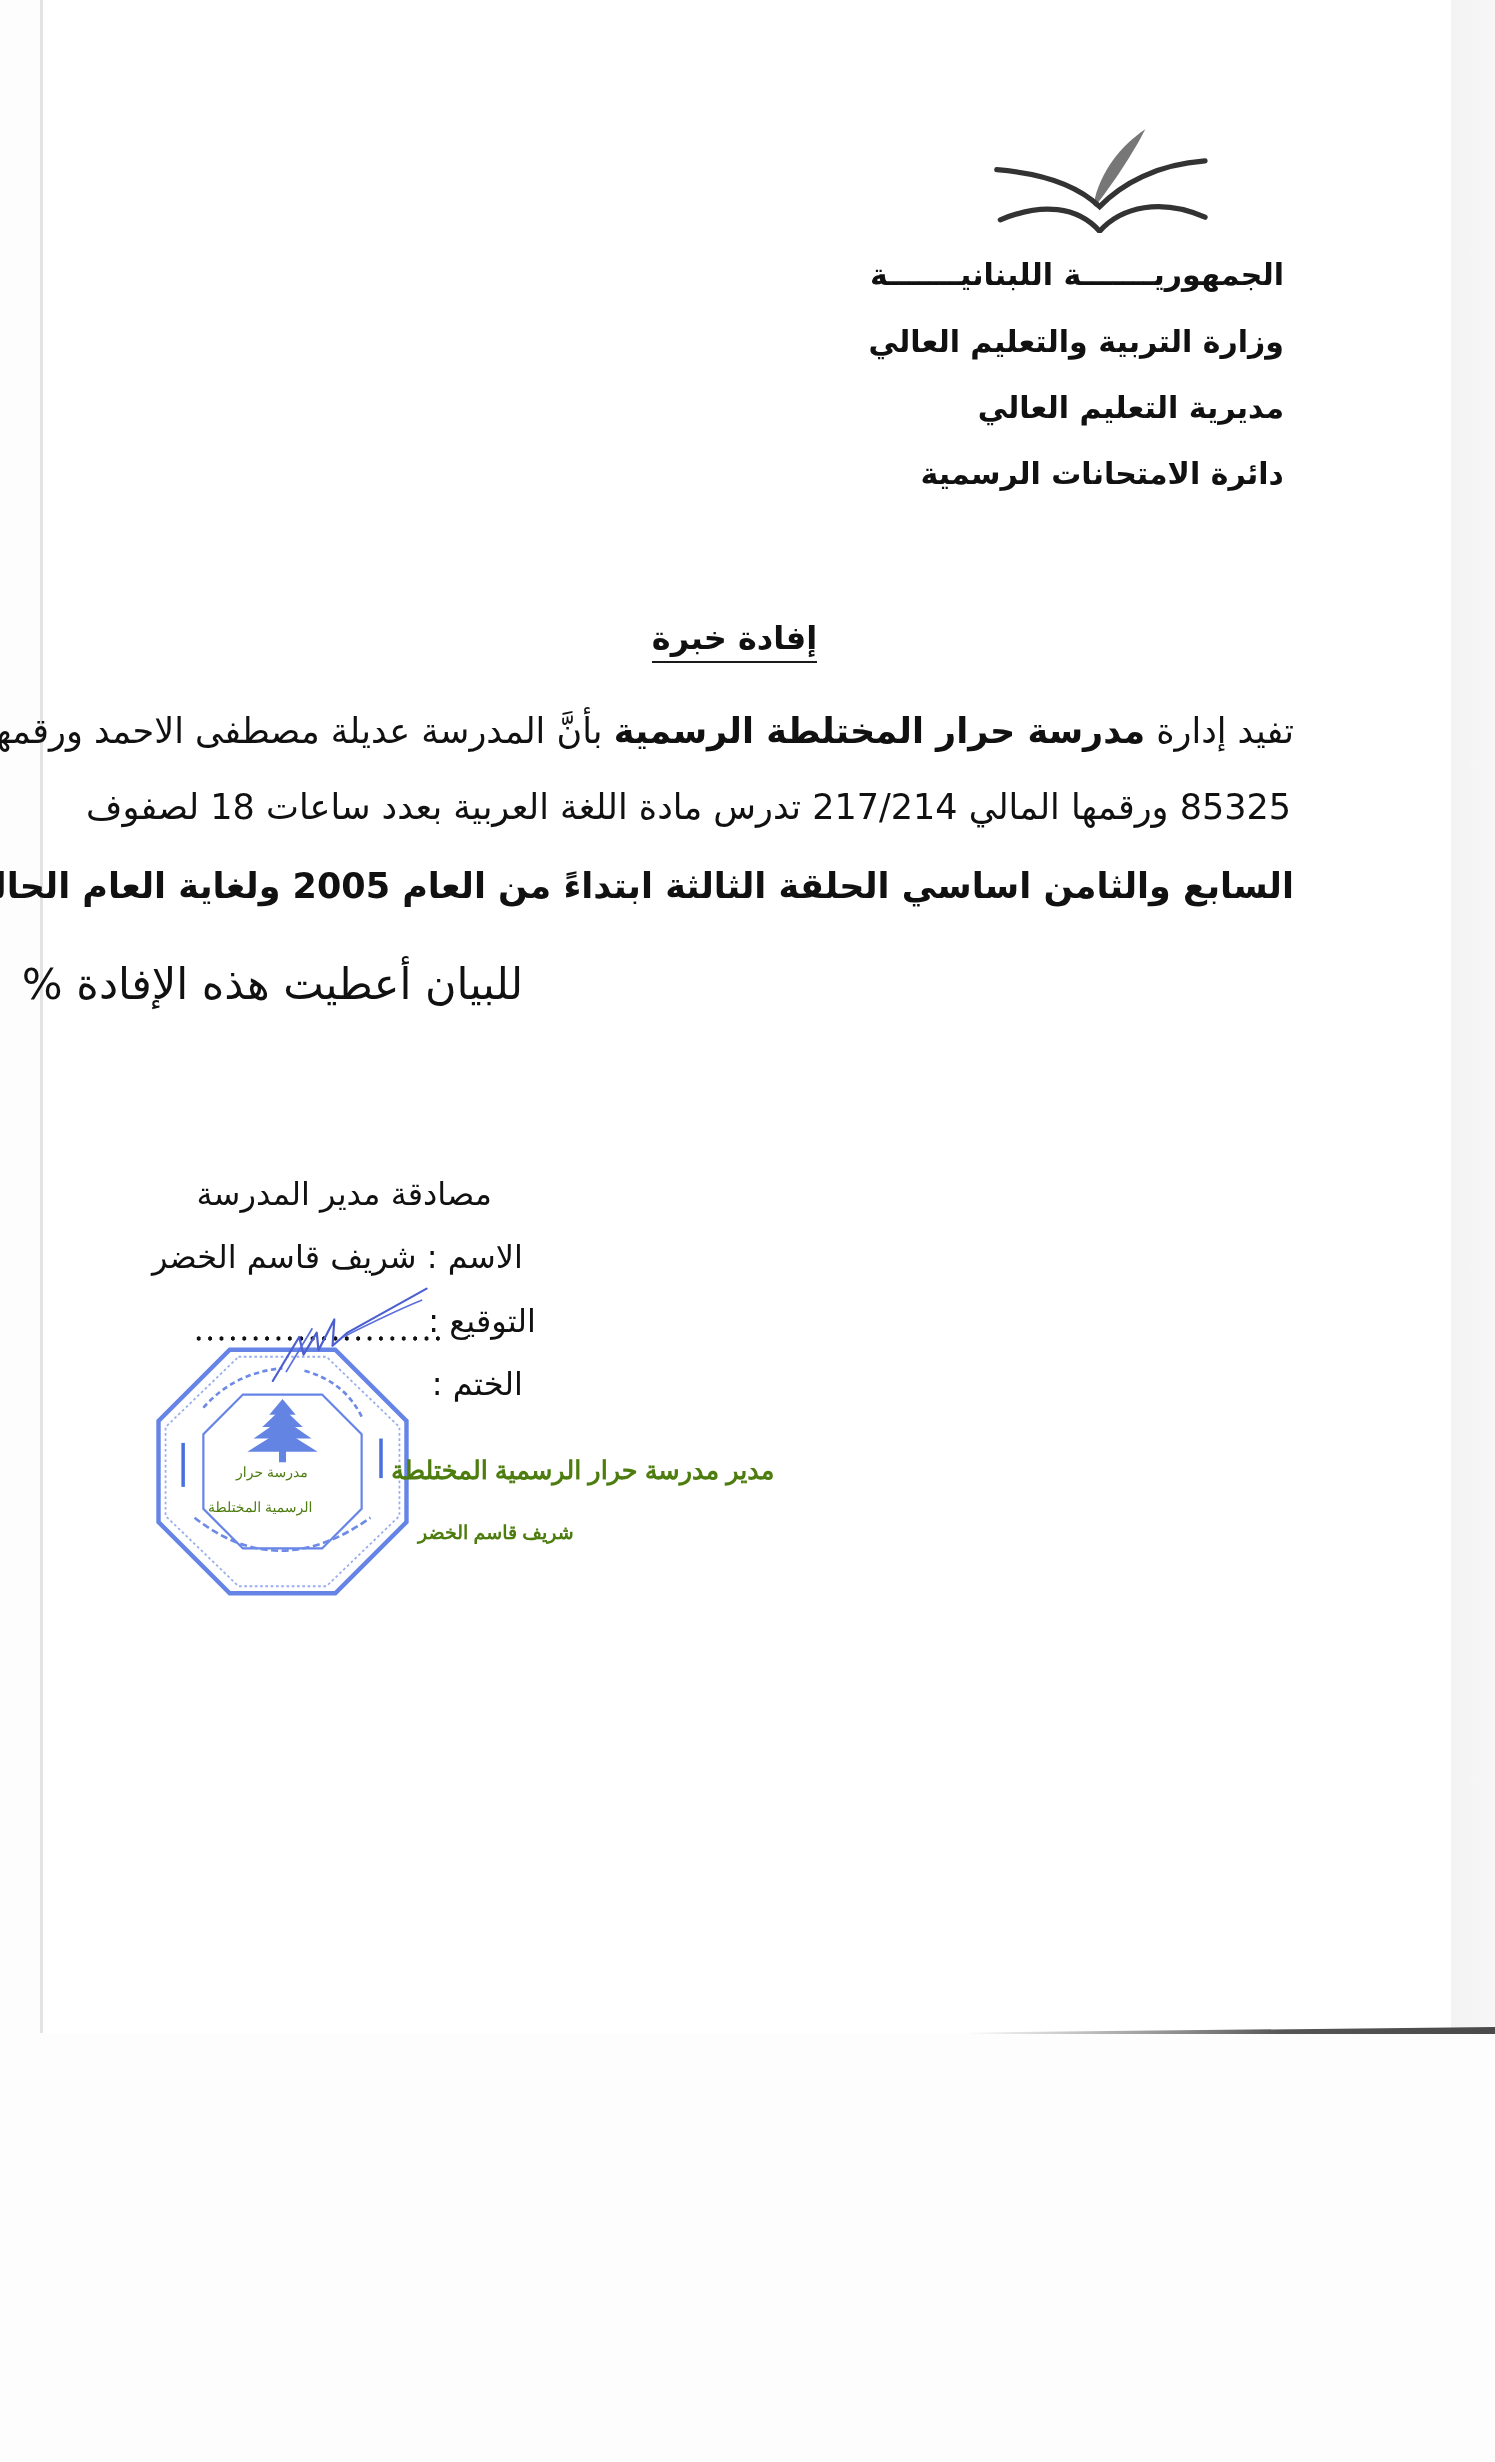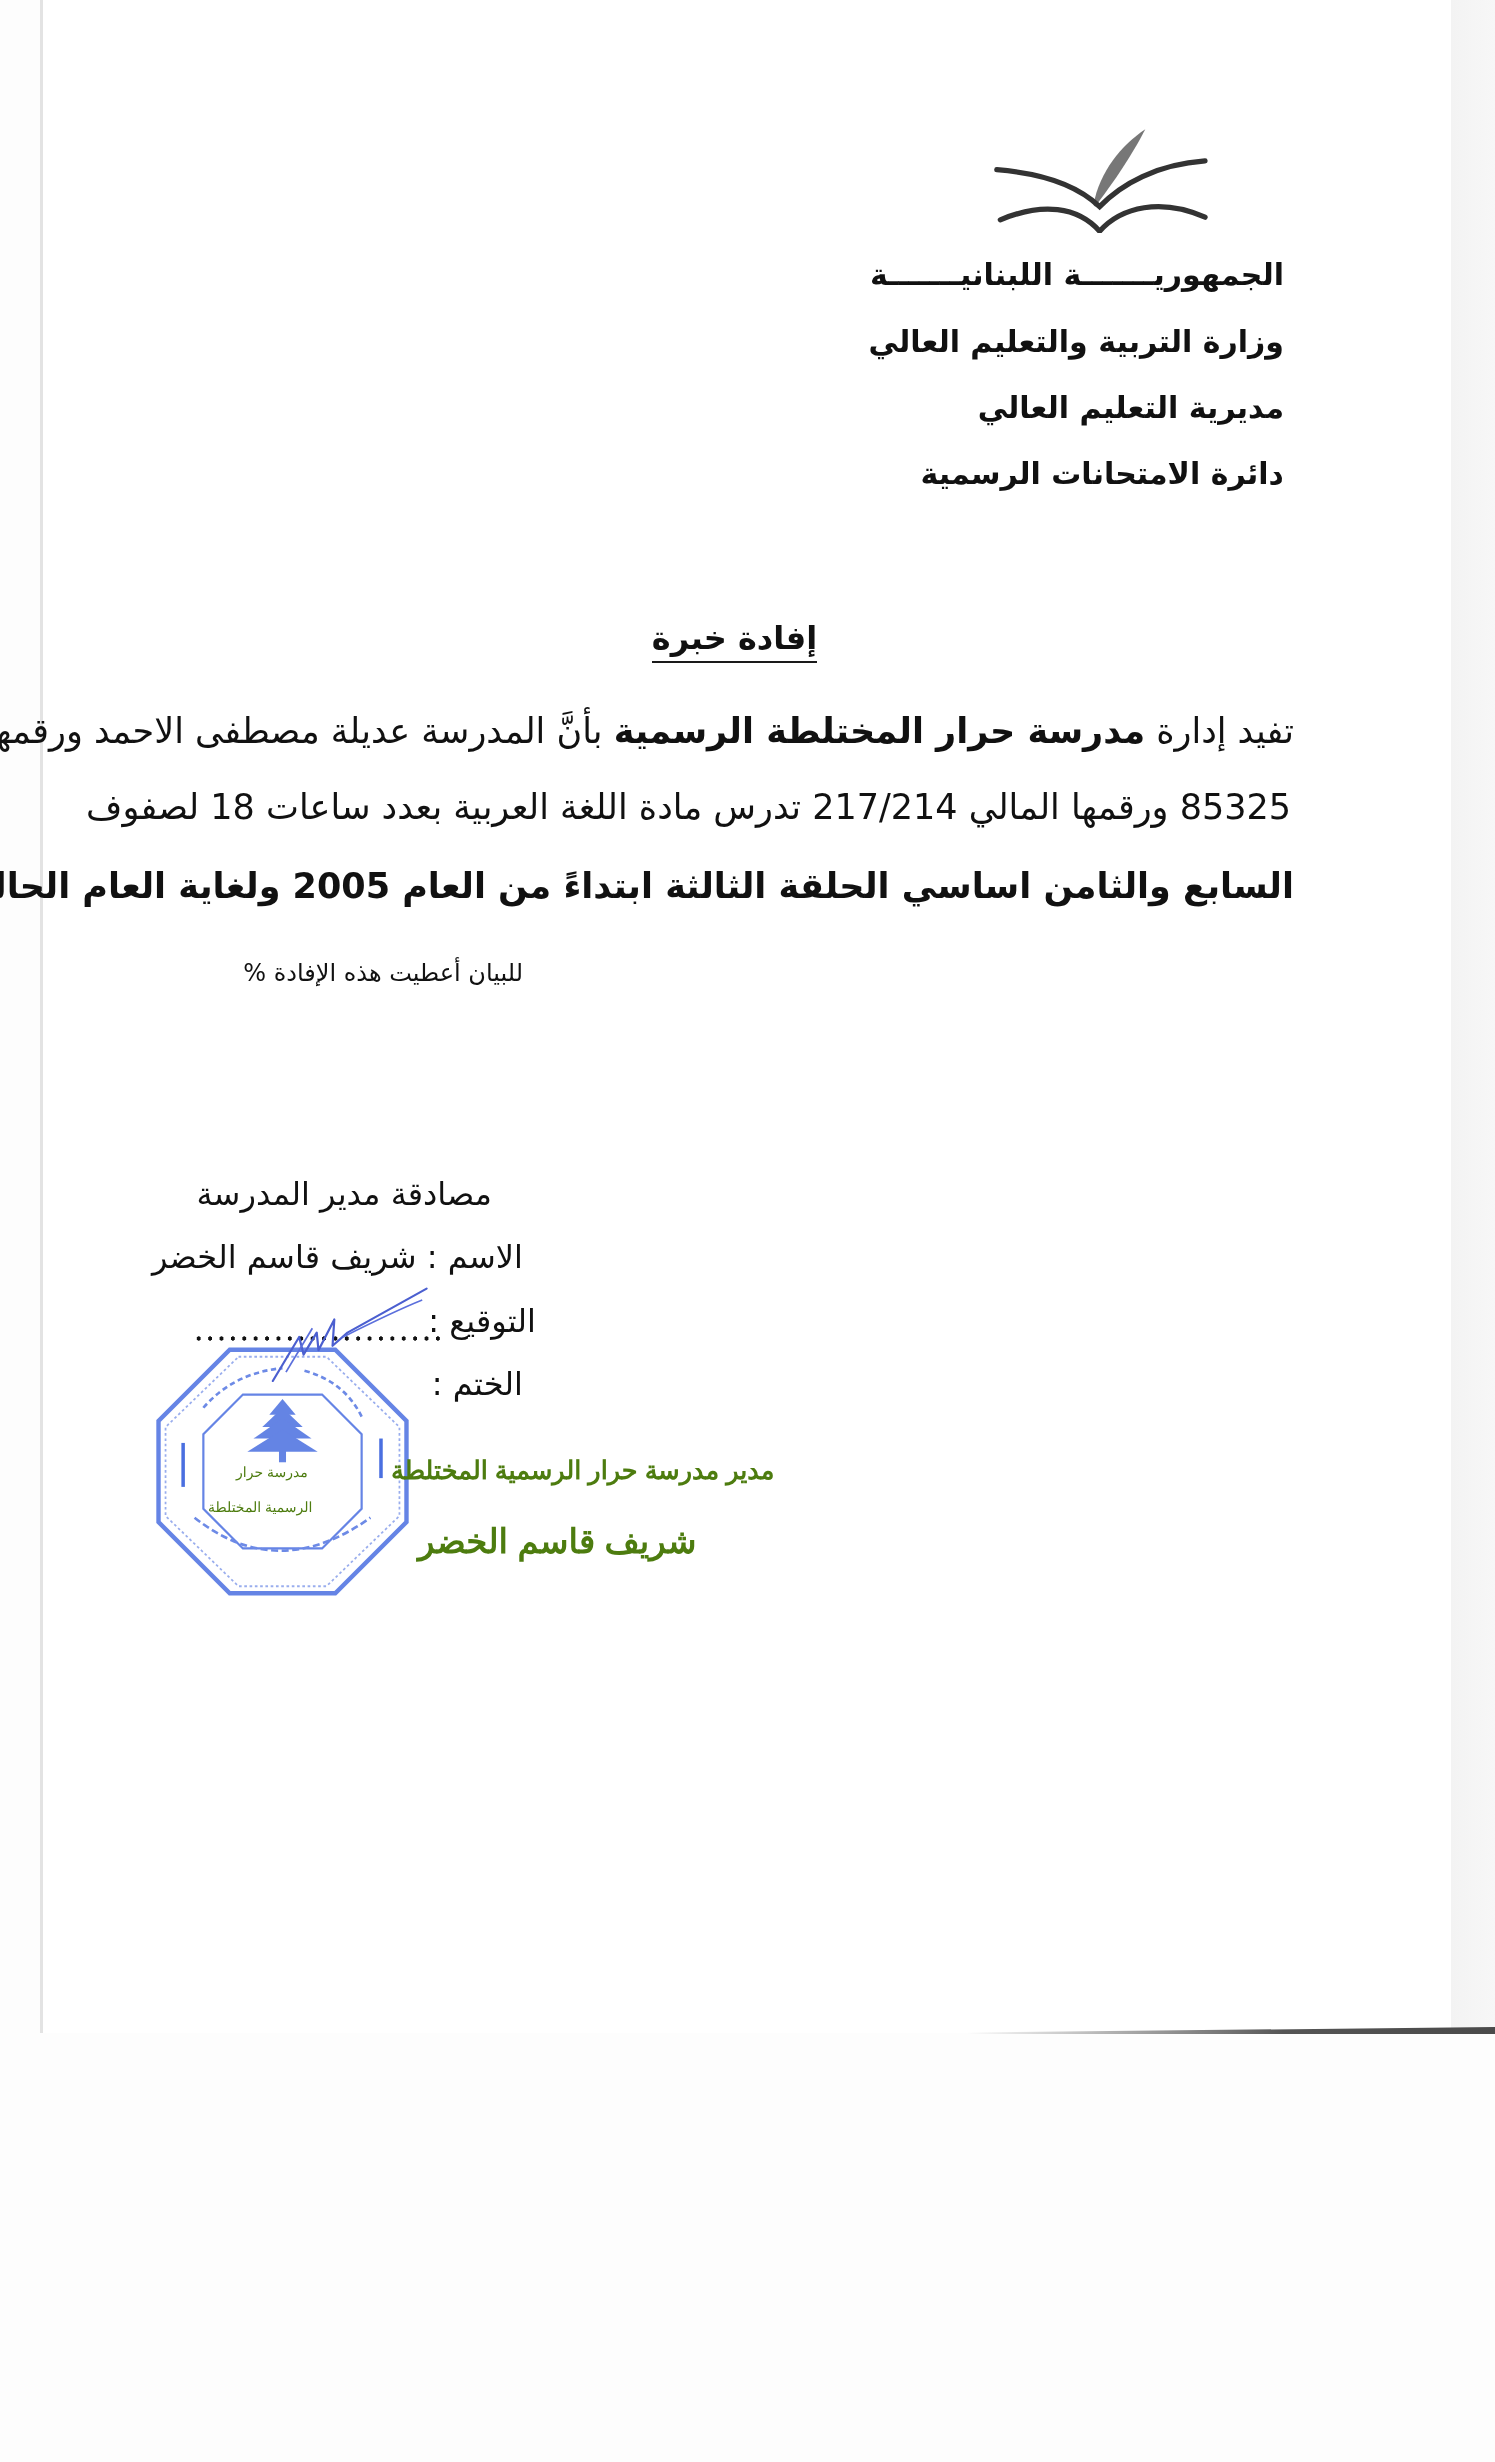--- a/index.html
+++ b/index.html
@@ -38,34 +38,34 @@
     font-weight: bold; font-size: 32px;
   }
   .title span { border-bottom: 2.6px solid #1a1a1a; padding-bottom: 3.5px; }
 
   .para { font-size: 35px; right: 201px; font-family: "DejaVu Sans", sans-serif; }
   .p1 { top: 711px; }
   .p2 { top: 787px; right: 204px; }
   .p3 { top: 866px; right: 201px; }
   .bold { font-weight: bold; }
 
-  .closing { top: 959px; right: 972px; font-size: 24px; }
+  .closing { top: 959px; right: 972px; font-size: 43px; }
 
   .sig { font-size: 32px; }
   .s1 { top: 1175px; right: 1003px; }
   .s2 { top: 1238px; right: 972px; }
   .s3 { top: 1302px; right: 959px; }
   .s4 { top: 1365px; right: 972px; }
 
   .stamp { position: absolute; left: 155px; top: 1346px; width: 255px; height: 251px; }
   .stamp-text { position: absolute; direction: rtl; white-space: nowrap; color: #4d7c0f; font-family: Liberation Sans, sans-serif; font-size: 21px; }
   .st1 { left: 236px; top: 1464px; font-size: 14px; }
   .st2 { left: 208px; top: 1491px; font-size: 14px; margin-top: 8px; }
   .blue1 { left: 391px; top: 1455px; font-size: 25.5px; font-weight: bold; }
-  .blue2 { left: 418px; top: 1521px; font-size: 34px; font-weight: bold; }
+  .blue2 { left: 418px; top: 1521px; font-size: 19px; font-weight: bold; }
   .sigscrawl { position: absolute; left: 264px; top: 1284px; width: 167px; height: 106px; }
   .dots { position: absolute; left: 193px; top: 1334px; width: 251px; height: 8.8px;
           background-image: radial-gradient(circle, #111 1.9px, transparent 2.3px);
           background-size: 11.4px 8.8px; background-repeat: repeat-x; }
 </style>
 </head>
 <body>
 
 <div class="page"></div>
 <div class="right-strip"></div>

